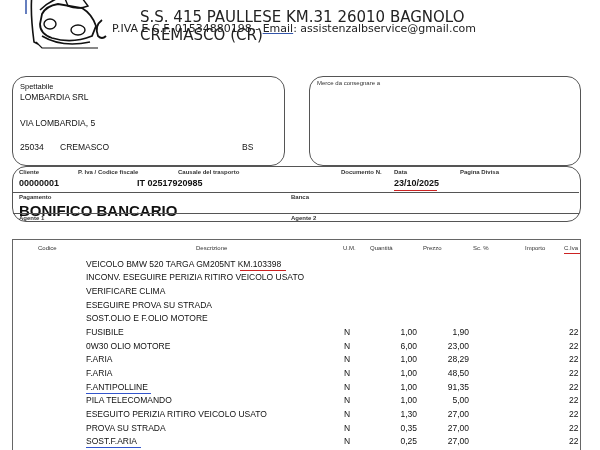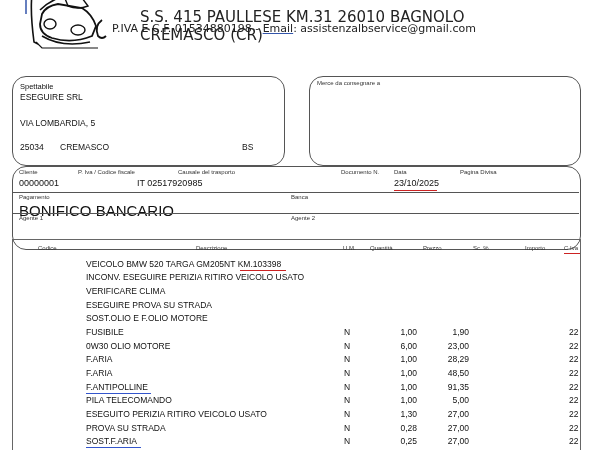--- a/index.html
+++ b/index.html
@@ -40,32 +40,32 @@
   <path d="M30 44 Q50 56 78 50" fill="none" stroke="#111" stroke-width="1.6"></path>
   <path d="M90 28 Q82 34 86 44 Q90 48 94 44" fill="none" stroke="#111" stroke-width="1.8"></path>
   <path d="M24 50 L30 56 L86 56" fill="none" stroke="#111" stroke-width="1.2"></path>
 </svg>
 
 <div class="hdr hdr2">S.S. 415 PAULLESE KM.31   26010 BAGNOLO CREMASCO (CR)</div>
 <div class="hdr hdr3"><span>P.IVA E C.F. 01534880198 - </span><span class="email-link">Email</span><span>: assistenzalbservice@gmail.com</span></div>
 
 <div class="box" style="left:12px; top:76px; width:273px; height:90px;">
   <div class="lbl bold" style="left:7px; top:5px; font-size:7.5px; color:#111;">Spettabile</div>
-  <div class="val bold" style="left:7px; top:15px; font-size:8.5px;">ESEGUIRE SRL</div>
+  <div class="val bold" style="left:7px; top:15px; font-size:8.5px;">LOMBARDIA SRL</div>
   <div class="val" style="left:7px; top:41px; font-size:8.5px;">VIA LOMBARDIA, 5</div>
   <div class="val" style="left:7px; top:65px; font-size:8.5px;">25034</div>
   <div class="val" style="left:47px; top:65px; font-size:8.5px;">CREMASCO</div>
   <div class="val" style="left:229px; top:65px; font-size:8.5px;">BS</div>
 </div>
 
 <div class="box" style="left:309px; top:76px; width:272px; height:90px;">
   <div class="lbl" style="left:7px; top:3px;">Merce da consegnare a</div>
 </div>
 
-<div class="box" style="left:12px; top:166px; width:569px; height:84px;">
+<div class="box" style="left:12px; top:166px; width:569px; height:56px;font-weight:bold;">
   <div class="lbl" style="left:6px; top:2px;">Cliente</div>
   <div class="val" style="left:6px; top:11px; font-size:9px;">00000001</div>
   <div class="lbl" style="left:65px; top:2px;">P. Iva / Codice fiscale</div>
   <div class="val" style="left:83px; top:11px; font-size:9px;padding-left:41px;">IT 02517920985</div>
   <div class="lbl" style="left:165px; top:2px;">Causale del trasporto</div>
   <div class="lbl" style="left:328px; top:2px;">Documento N.</div>
   <div class="lbl" style="left:381px; top:2px;">Data</div>
   <div class="val" style="left:381px; top:11px; font-size:9px;">23/10/2025</div>
   <div class="redline" style="left:381px; top:23px; width:43px;"></div>
   <div class="lbl" style="left:447px; top:2px;">Pagina Divisa</div>
@@ -151,21 +151,21 @@
   <div class="row" style="top:169px;">
       <span class="desc">ESEGUITO PERIZIA RITIRO VEICOLO USATO</span>
       <span class="um">N</span>
       <span class="qty">1,30</span>
       <span class="price">27,00</span>
       <span class="iva">22</span>
     </div>
   <div class="row" style="top:183px;">
       <span class="desc">PROVA SU STRADA</span>
       <span class="um">N</span>
-      <span class="qty">0,28</span>
+      <span class="qty">0,35</span>
       <span class="price">27,00</span>
       <span class="iva">22</span>
     </div>
   <div class="row" style="top:196px;">
       <span class="desc">SOST.F.ARIA</span>
       <span class="um">N</span>
       <span class="qty">0,25</span>
       <span class="price">27,00</span>
       <span class="iva">22</span>
     </div>

